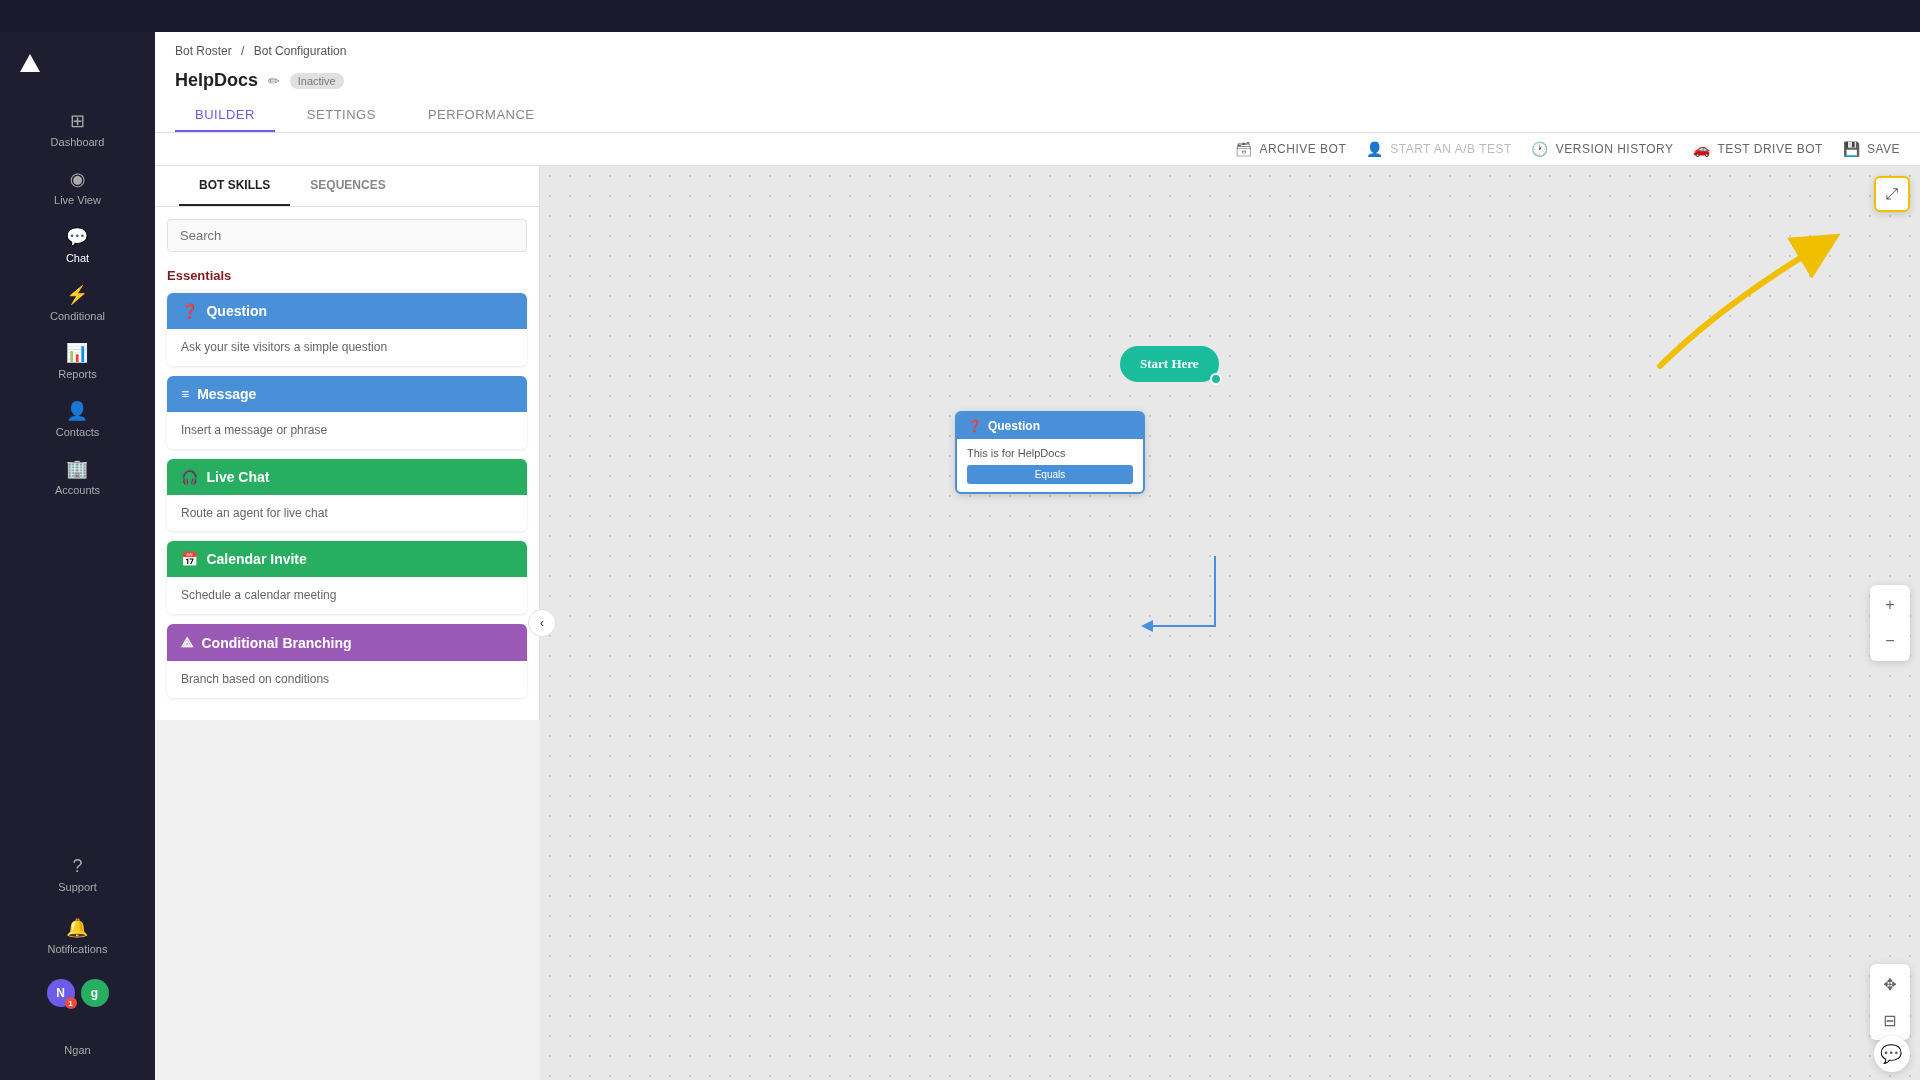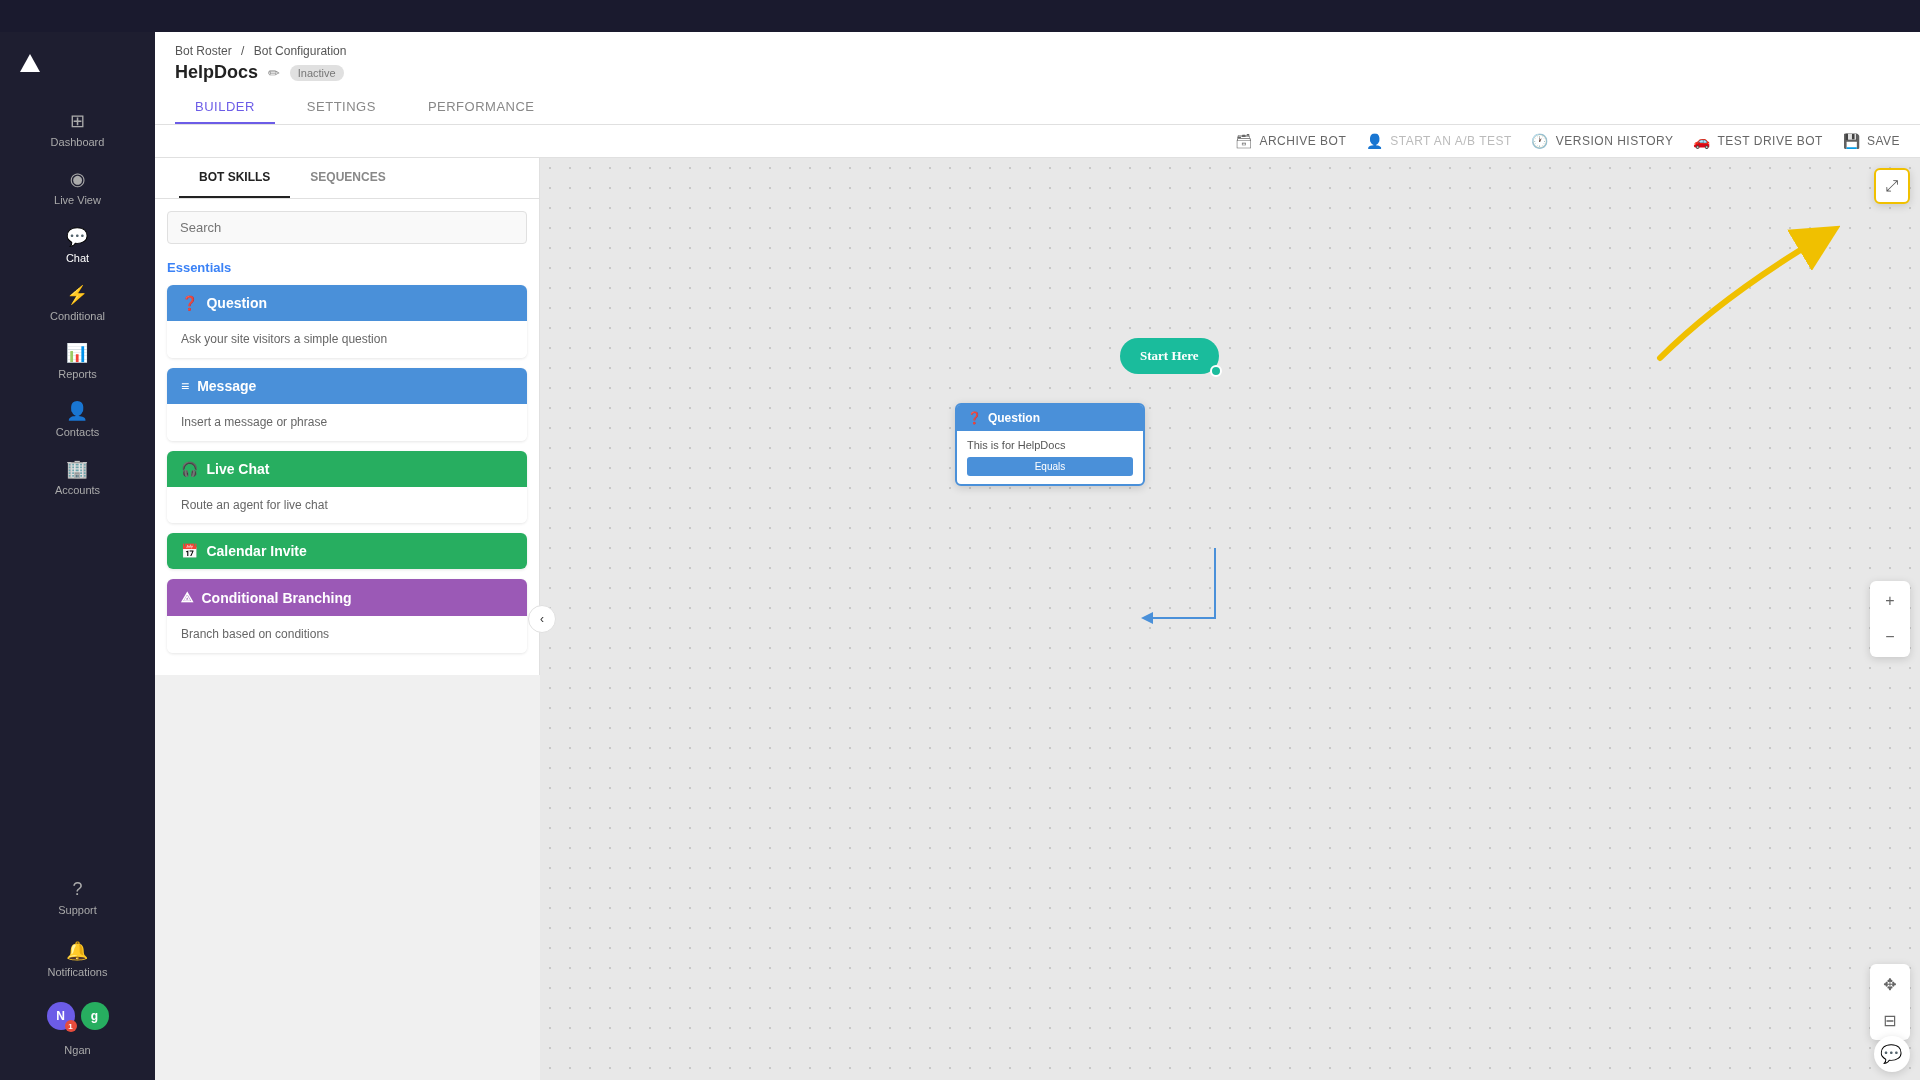--- a/index.html
+++ b/index.html
@@ -26,21 +26,21 @@
     .sidebar-avatar { display: flex; align-items: center; justify-content: center; padding: 10px; gap: 6px; }
     .avatar-circle { width: 28px; height: 28px; border-radius: 50%; background: #6c5ce7; display: flex; align-items: center; justify-content: center; color: white; font-size: 12px; font-weight: bold; position: relative; }
     .avatar-badge { position: absolute; bottom: -2px; right: -2px; width: 12px; height: 12px; background: #e74c3c; border-radius: 50%; font-size: 8px; color: white; display: flex; align-items: center; justify-content: center; }
     .avatar-letter { width: 28px; height: 28px; border-radius: 50%; background: #27ae60; display: flex; align-items: center; justify-content: center; color: white; font-size: 12px; font-weight: bold; }
 
     
     .content { flex: 1; display: flex; flex-direction: column; background: #f0f0f0; overflow: hidden; }
 
     
     .breadcrumb-bar { background: #fff; padding: 12px 20px 0; border-bottom: 1px solid #e0e0e0; flex-shrink: 0; }
-    .breadcrumb { font-size: 12px; color: #888; margin-bottom: 4px; }
+    .breadcrumb { font-size: 12px; color: #888; margin-bottom: 12px; }
     .breadcrumb span { color: #555; }
     .breadcrumb .sep { margin: 0 6px; }
     .page-title-row { display: flex; align-items: center; gap: 10px; margin-bottom: 8px; }
     .page-title { font-size: 18px; font-weight: 600; color: #222; }
     .edit-icon { color: #888; font-size: 14px; cursor: pointer; }
     .inactive-badge { background: #e0e0e0; color: #777; font-size: 11px; padding: 2px 8px; border-radius: 10px; }
 
     .tabs { display: flex; gap: 12px; }
     .tab { padding: 8px 20px; font-size: 13px; color: #888; cursor: pointer; border-bottom: 2px solid transparent; text-transform: uppercase; font-weight: 500; letter-spacing: 0.5px; }
     .tab.active { color: #6c5ce7; border-bottom: 2px solid #6c5ce7; }
@@ -56,21 +56,21 @@
 
     
     .left-panel { width: 385px; background: #fff; border-right: 1px solid #e0e0e0; display: flex; flex-direction: column; flex-shrink: 0; overflow: hidden; }
     .panel-tabs { display: flex; border-bottom: 1px solid #e0e0e0; padding-left: 24px; }
     .panel-tab { padding: 12px 20px; font-size: 12px; font-weight: 600; color: #888; cursor: pointer; text-transform: uppercase; border-bottom: 2px solid transparent; }
     .panel-tab.active { color: #222; border-bottom: 2px solid #222; }
 
     .panel-content { flex: 1; overflow-y: auto; padding: 12px; }
     .search-box { width: 100%; padding: 8px 12px; border: 1px solid #e0e0e0; border-radius: 4px; font-size: 13px; color: #666; margin-bottom: 16px; outline: none; background: #f9f9f9; }
 
-    .section-title { font-size: 13px; font-weight: 600; color: #3b82f6; margin-bottom: 10px; }
+    .section-title { font-size: 13px; font-weight: 600; color: #7f1d1d; margin-bottom: 10px; }
 
     .skill-card { border-radius: 6px; overflow: hidden; margin-bottom: 10px; cursor: grab; box-shadow: 0 1px 3px rgba(0,0,0,0.1); }
     .skill-header { padding: 10px 14px; display: flex; align-items: center; gap: 8px; color: white; font-weight: 600; font-size: 14px; }
     .skill-header.blue { background: #4a90d9; }
     .skill-header.green { background: #27ae60; }
     .skill-header.purple { background: #9b59b6; }
     .skill-body { background: #fff; padding: 10px 14px; font-size: 12px; color: #666; line-height: 1.4; }
 
     .collapse-btn { position: absolute; right: -16px; top: 50%; transform: translateY(-50%); background: #fff; border: 1px solid #e0e0e0; border-radius: 50%; width: 28px; height: 28px; display: flex; align-items: center; justify-content: center; cursor: pointer; font-size: 12px; z-index: 10; }
 
@@ -160,21 +160,21 @@
         </div>
         <div class="sidebar-avatar">
           <div class="avatar-circle">
             <span>N</span>
             <span class="avatar-badge">1</span>
           </div>
           <div class="avatar-letter">
             <span>g</span>
           </div>
         </div>
-        <div style="text-align:center; font-size:11px; color:#aaa; padding-bottom:4px;">
+        <div style="text-align:center; font-size:11px; color:#aaa; padding-bottom:4px;margin-top:23px;">
           <span>Ngan</span>
         </div>
       </div>
     </div>
 
     <div class="content">
 
       <div class="breadcrumb-bar">
         <div class="breadcrumb">
           <span>Bot Roster</span>
@@ -260,20 +260,23 @@
                 <div class="skill-body">
                   <span>Route an agent for live chat</span>
                 </div>
               </div>
 
               
               <div class="skill-card">
                 <div class="skill-header green">
                   <span>📅</span>
                   <span>Calendar Invite</span>
+                </div>
+                <div class="skill-body">
+                  <span>Schedule a calendar meeting</span>
                 </div>
               </div>
 
               
               <div class="skill-card">
                 <div class="skill-header purple">
                   <span>⟁</span>
                   <span>Conditional Branching</span>
                 </div>
                 <div class="skill-body">

